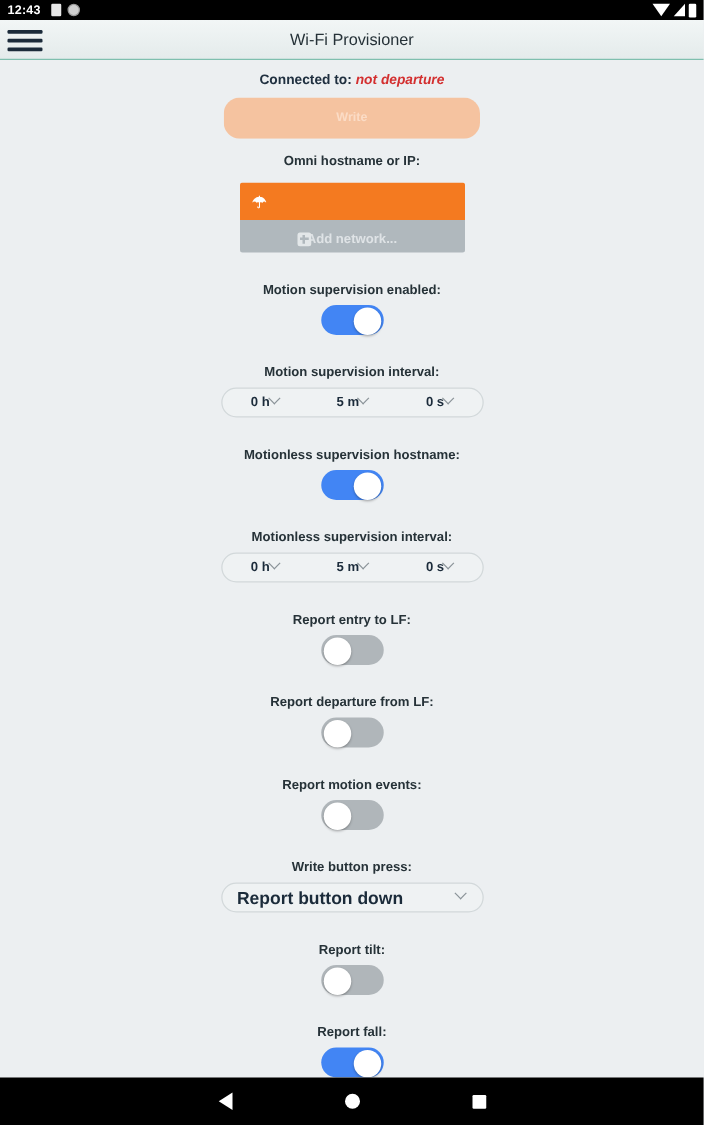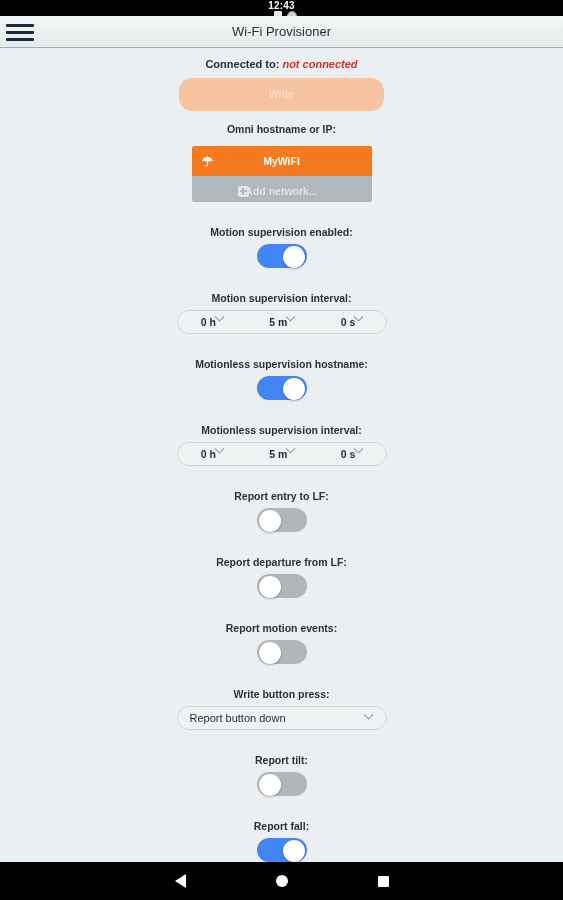--- a/index.html
+++ b/index.html
@@ -7,21 +7,21 @@
   body {
     font-family:"Liberation Sans", sans-serif;
     background:#eceff1;
     overflow:hidden;
     position:relative;
   }
 
   
   .statusbar {
     height:16px; background:#000; display:flex; align-items:center;
-    padding:0 6px; color:#fff;flex-direction:column;
+    padding:0 6px; color:#fff;
   }
   .sb-time { font-size:10px; font-weight:bold; letter-spacing:0.2px; }
   .sb-left-icons { display:flex; align-items:center; gap:5px; margin-left:8px; }
   .sb-spacer { flex:1; }
   .sb-right-icons { display:flex; align-items:center; gap:3px; }
   .ico-note { width:8px; height:10px; background:#e8e8e8; border-radius:1px; }
   .ico-circle { width:10px; height:10px; border-radius:50%; background:#cfcfcf; border:1px solid #9a9a9a; }
   .ico-wifi { width:0; height:0; border-left:7px solid transparent; border-right:7px solid transparent; border-top:10px solid #fff; }
   .ico-signal { width:0; height:0; border-left:9px solid transparent; border-bottom:10px solid #fff; }
   .ico-batt { width:6px; height:11px; background:#fff; border-radius:1px; }
@@ -100,33 +100,33 @@
     background:#fff; box-shadow:0 1px 2px rgba(0,0,0,.3);
   }
   .toggle.on  .knob { left:26px; }
   .toggle.off .knob { left:2px; }
 
   .interval {
     margin-top:6px; width:210px; height:26px; border:1px solid #d2d8da;
     border-radius:13px; background:#eff2f3;
     display:flex; align-items:center; justify-content:space-around;
   }
-  .iv-unit { display:flex; align-items:flex-start; }
+  .iv-unit { display:flex; align-items:center; }
   .iv-val { font-size:10.5px; color:#1b2b3a; font-weight:bold; }
   .chev {
     width:7px; height:7px; border-right:1.4px solid #8a9398;
     border-bottom:1.4px solid #8a9398; transform:rotate(45deg) translate(-2px,-2px);
   }
 
   .select-box {
     margin-top:6px; width:210px; height:26px; border:1px solid #d2d8da;
     border-radius:13px; background:#eff2f3; display:flex; align-items:center;
     padding:0 12px; position:relative;
   }
-  .select-val { font-size:11px; color:#1b2b3a; font-weight:normal; }
+  .select-val { font-size:14px; color:#1b2b3a; font-weight:bold; }
   .select-box .chev { position:absolute; right:14px; }
 
   
   .navbar {
     position:absolute; bottom:0; left:0; right:0; height:38px; background:#000;
     display:flex; align-items:center; justify-content:center; gap:90px;
   }
   .nav-back { width:0;height:0; border-top:7px solid transparent;
     border-bottom:7px solid transparent; border-right:11px solid #fff; }
   .nav-home { width:12px; height:12px; border-radius:50%; background:#fff; }
@@ -155,35 +155,34 @@
       <span></span>
       <span></span>
   </div>
   <div class="appbar-title">Wi-Fi Provisioner</div>
 </div>
 
 <div class="content">
 
   <div class="conn-line">
     <span>Connected to:</span>
-    <span class="val">not connected</span>
+    <span class="val">not departure</span>
   </div>
 
   <div class="btn-pair">
     <div class="btn-write">Write</div>
   </div>
 
   <div class="field-label">Omni hostname or IP:</div>
 
   <div class="netlist">
     <div class="net-row sel">
       <span class="net-ico">
           <span class="wifi-glyph">☂</span>
         </span>
-      <span class="net-label">MyWiFi</span>
     </div>
     <div class="net-row add">
       <span class="net-ico">
           <span class="plus-box"></span>
         </span>
       <span class="net-label">Add network...</span>
     </div>
   </div>
 
   <div class="sect-label">Motion supervision enabled:</div>

